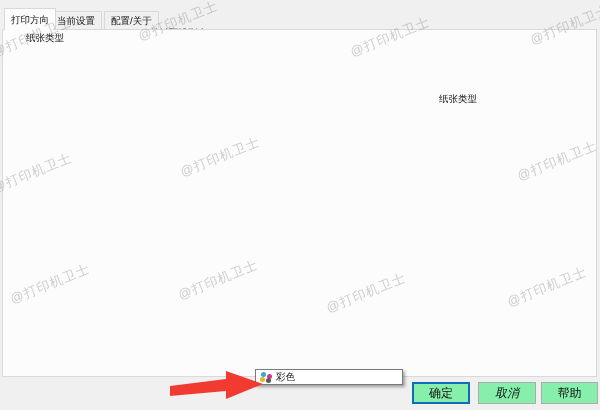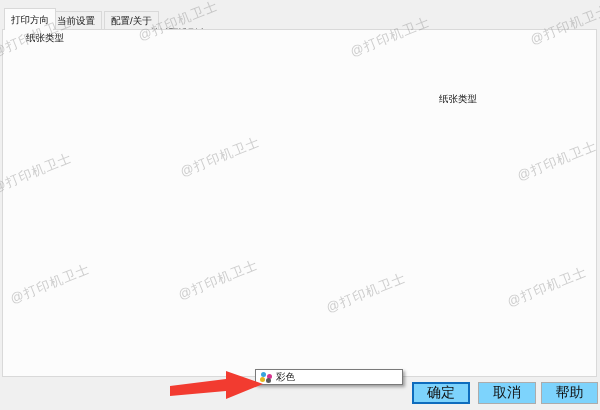--- a/index.html
+++ b/index.html
@@ -13,21 +13,21 @@
   .page { position:absolute; left:2px; top:29px; width:595px; height:348px; background:#fcfcfc; border:1px solid #d9d9d9; z-index:1; }
 
   .lbl { position:absolute; font-size:9.5px; color:#1a1a1a; white-space:nowrap; }
   .lbl.dis { color:#9b9b9b; }
 
   
   .group { position:absolute; border:1px solid #dcdcdc; }
   .group-title { position:absolute; background:#fcfcfc; padding:0 3px; font-size:9.5px; z-index:2; white-space:nowrap; }
 
   
-  .btn { position:absolute; background:#7dd3fc; border:1px solid #acacac; font-size:14px; color:#111; display:flex; align-items:center; justify-content:center; white-space:nowrap; }
+  .btn { position:absolute; background:#86efac; border:1px solid #acacac; font-size:12px; color:#111; display:flex; align-items:center; justify-content:center; white-space:nowrap; }
   .btn.focus { border:2px solid #0e6cbd; }
 
   
   .cb { position:absolute; background:#fff; border:1px solid #7a7a7a; display:flex; align-items:center; padding:0 14px 0 4px; font-size:9.5px; white-space:nowrap; }
   .cb.dis { background:#d9d9d9; border-color:#b3b3b3; color:#3c3c3c; justify-content:center; padding-left:14px; }
   .cb.focus { border:1px solid #0078d7; }
   .chev { position:absolute; right:4px; top:50%; margin-top:-2px; width:0; height:0; border-left:4px solid transparent; border-right:4px solid transparent; border-top:4px solid #555; }
   .cb.dis .chev { border-top-color:#8a8a8a; }
 
   
@@ -269,21 +269,21 @@
     <span>彩色</span>
   </div>
 </div>
 
 <div class="lbl" style="left:428px;top:344px;">份数:(1至999)</div>
 <div class="spin-val" style="left:428px;top:355px;width:30px;height:16px;">1</div>
 <span class="spin-btn up" style="left:458px;top:355px;"></span>
 <span class="spin-btn down" style="left:458px;top:363px;"></span>
 
 <div class="btn focus" style="left:412px;top:382px;width:58px;height:22px;">确定</div>
-<div class="btn" style="left:478px;top:382px;width:58px;height:22px;">取消</div>
+<div class="btn" style="left:478px;top:382px;width:58px;height:22px;font-style:italic;">取消</div>
 <div class="btn" style="left:541px;top:382px;width:57px;height:22px;">帮助</div>
 
 <svg class="arrow-svg" style="left:168px;top:362px;" width="100" height="42" viewBox="0 0 100 42">
   <polygon points="2,24 58,17 58,9 95,22 58,37 58,29 2,34" fill="#f23b30"></polygon>
 </svg>
 
 <span class="watermark" style="left:-10px;top:28px;">@打印机卫士</span>
 <span class="watermark" style="left:136px;top:12px;">@打印机卫士</span>
 <span class="watermark" style="left:348px;top:28px;">@打印机卫士</span>
 <span class="watermark" style="left:528px;top:16px;">@打印机卫士</span>

